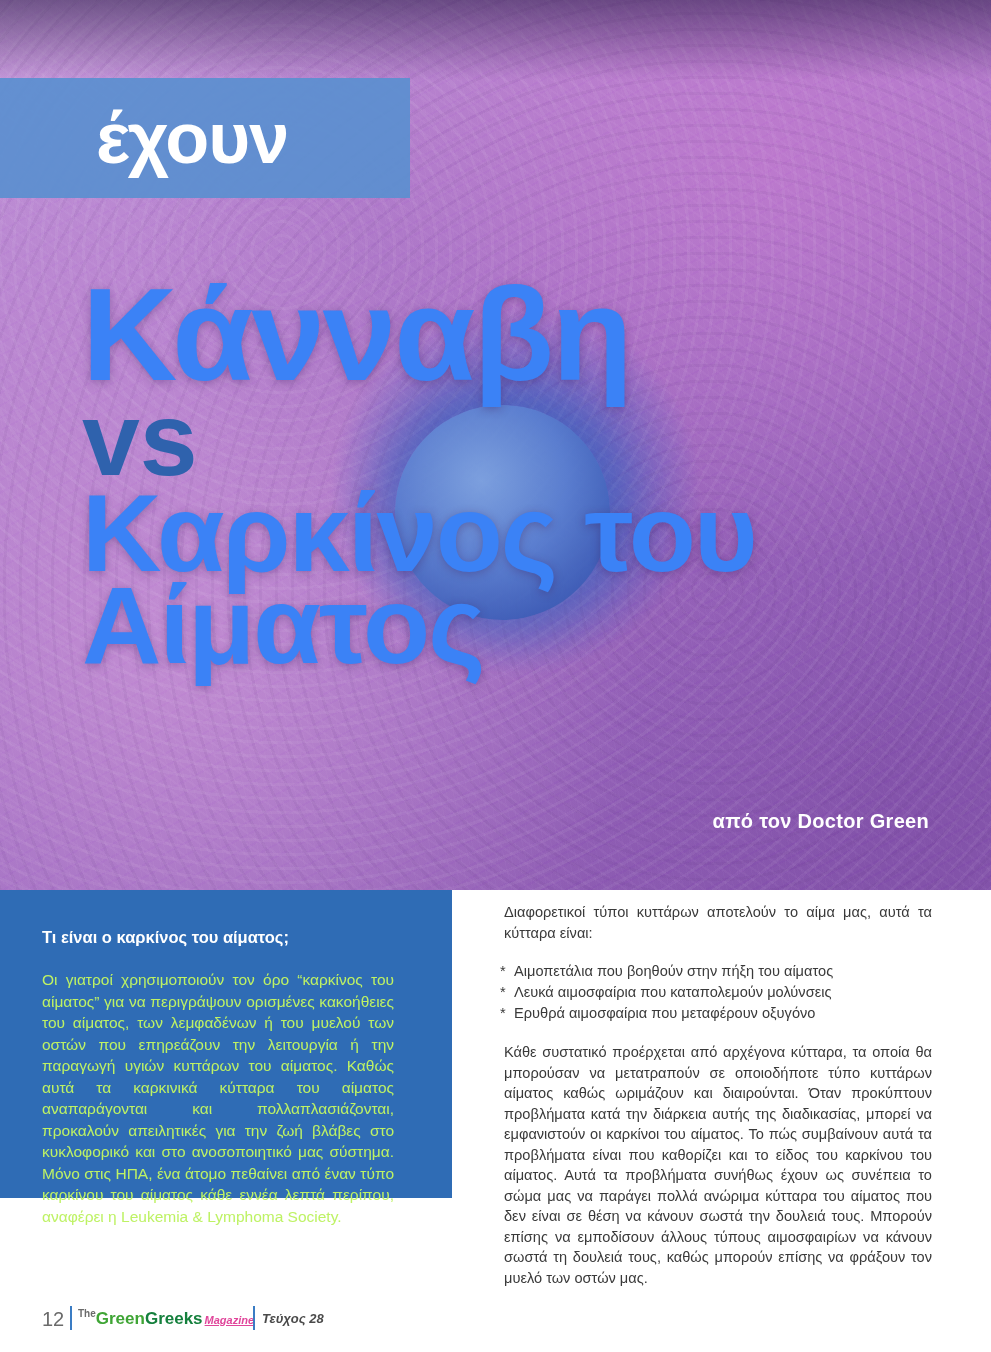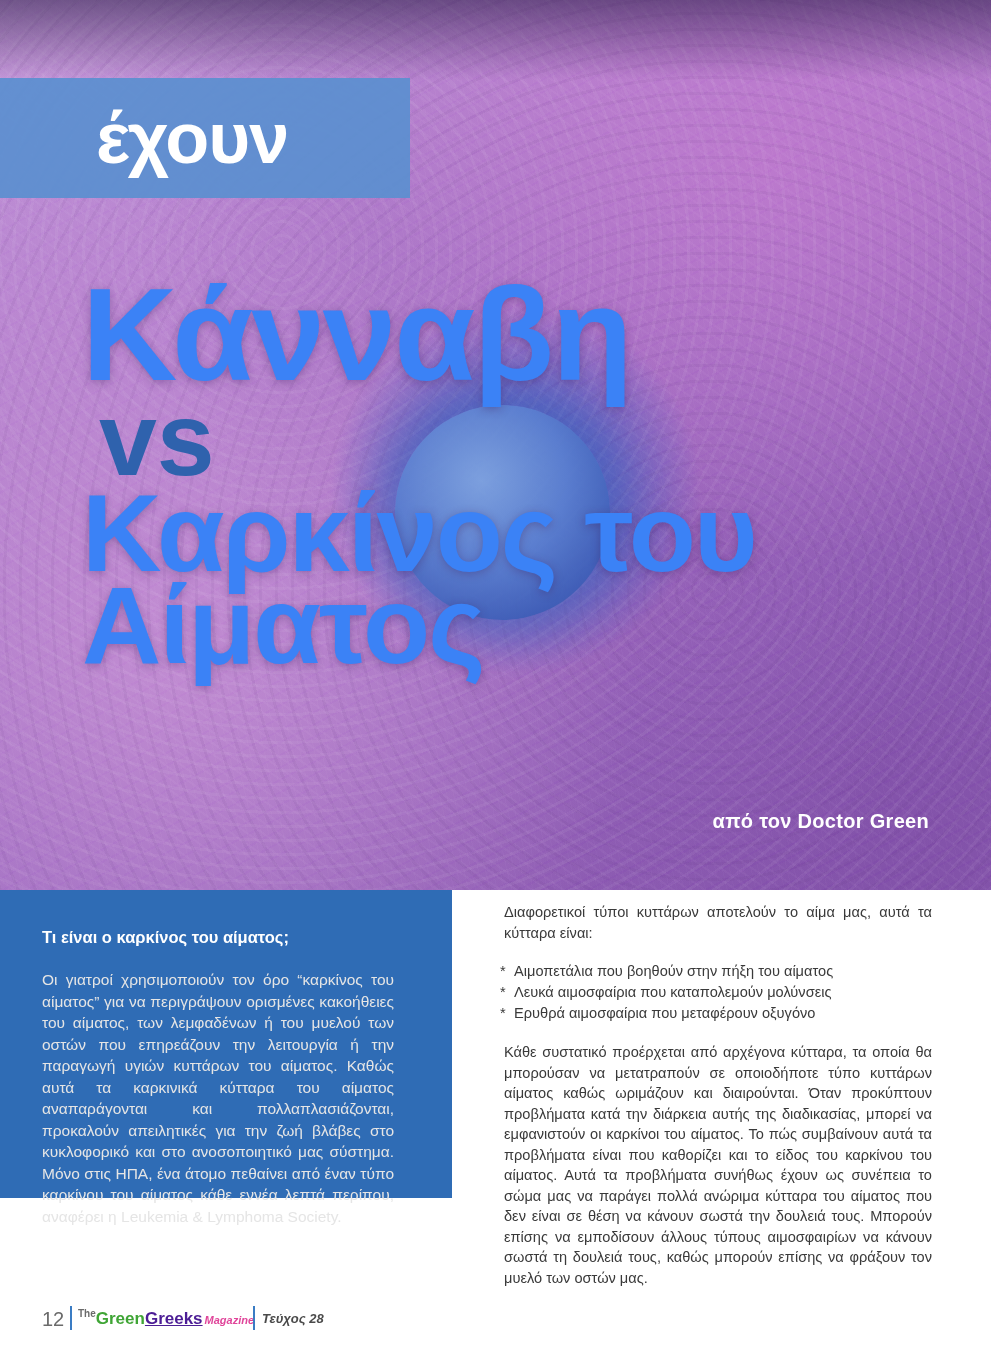--- a/index.html
+++ b/index.html
@@ -111,21 +111,20 @@
     letter-spacing: -2px;
     text-shadow: 0 2px 10px rgba(60,30,90,0.35);
   }
   .hl1 { font-size: 132px; }
   .hl2 {
     font-size: 104px;
     color: #2f62ad;
     letter-spacing: 0px;
     margin-top: -10px;
     text-shadow: none;
-    margin-left: 17px;
   }
   .hl3 { font-size: 110px; margin-top: -12px; }
   .hl4 { font-size: 110px; margin-top: -16px; }
 
   .byline {
     position: absolute;
     right: 62px;
     top: 810px;
     font-size: 20px;
     font-weight: bold;
@@ -156,21 +155,21 @@
     top: 38px;
     width: 352px;
   }
   .panel-title {
     color: #ffffff;
     font-size: 16.5px;
     font-weight: bold;
     margin-bottom: 22px;
   }
   .panel-body {
-    color: #e5e5e5;
+    color: #bef264;
     font-size: 15.5px;
     line-height: 21.5px;
     text-align: justify;
   }
 
   .right-col {
     position: absolute;
     left: 500px;
     top: 12px;
     width: 432px;
@@ -230,26 +229,27 @@
     font-size: 17px;
     font-weight: bold;
     white-space: nowrap;
   }
   .logo-the {
     font-size: 10px;
     color: #6b6b6b;
     vertical-align: super;
   }
   .logo-green { color: #3fa535; }
-  .logo-greeks { color: #4c1d95; text-decoration: underline; }
+  .logo-greeks { color: #15803d; }
   .logo-mag {
     font-size: 11px;
     color: #e0459a;
     font-style: italic;
     margin-left: 2px;
+    text-decoration: underline;
   }
   .foot-rule2 {
     position: absolute;
     left: 253px;
     top: 12px;
     width: 2px;
     height: 24px;
     background: #3a7cc4;
   }
   .foot-issue {

